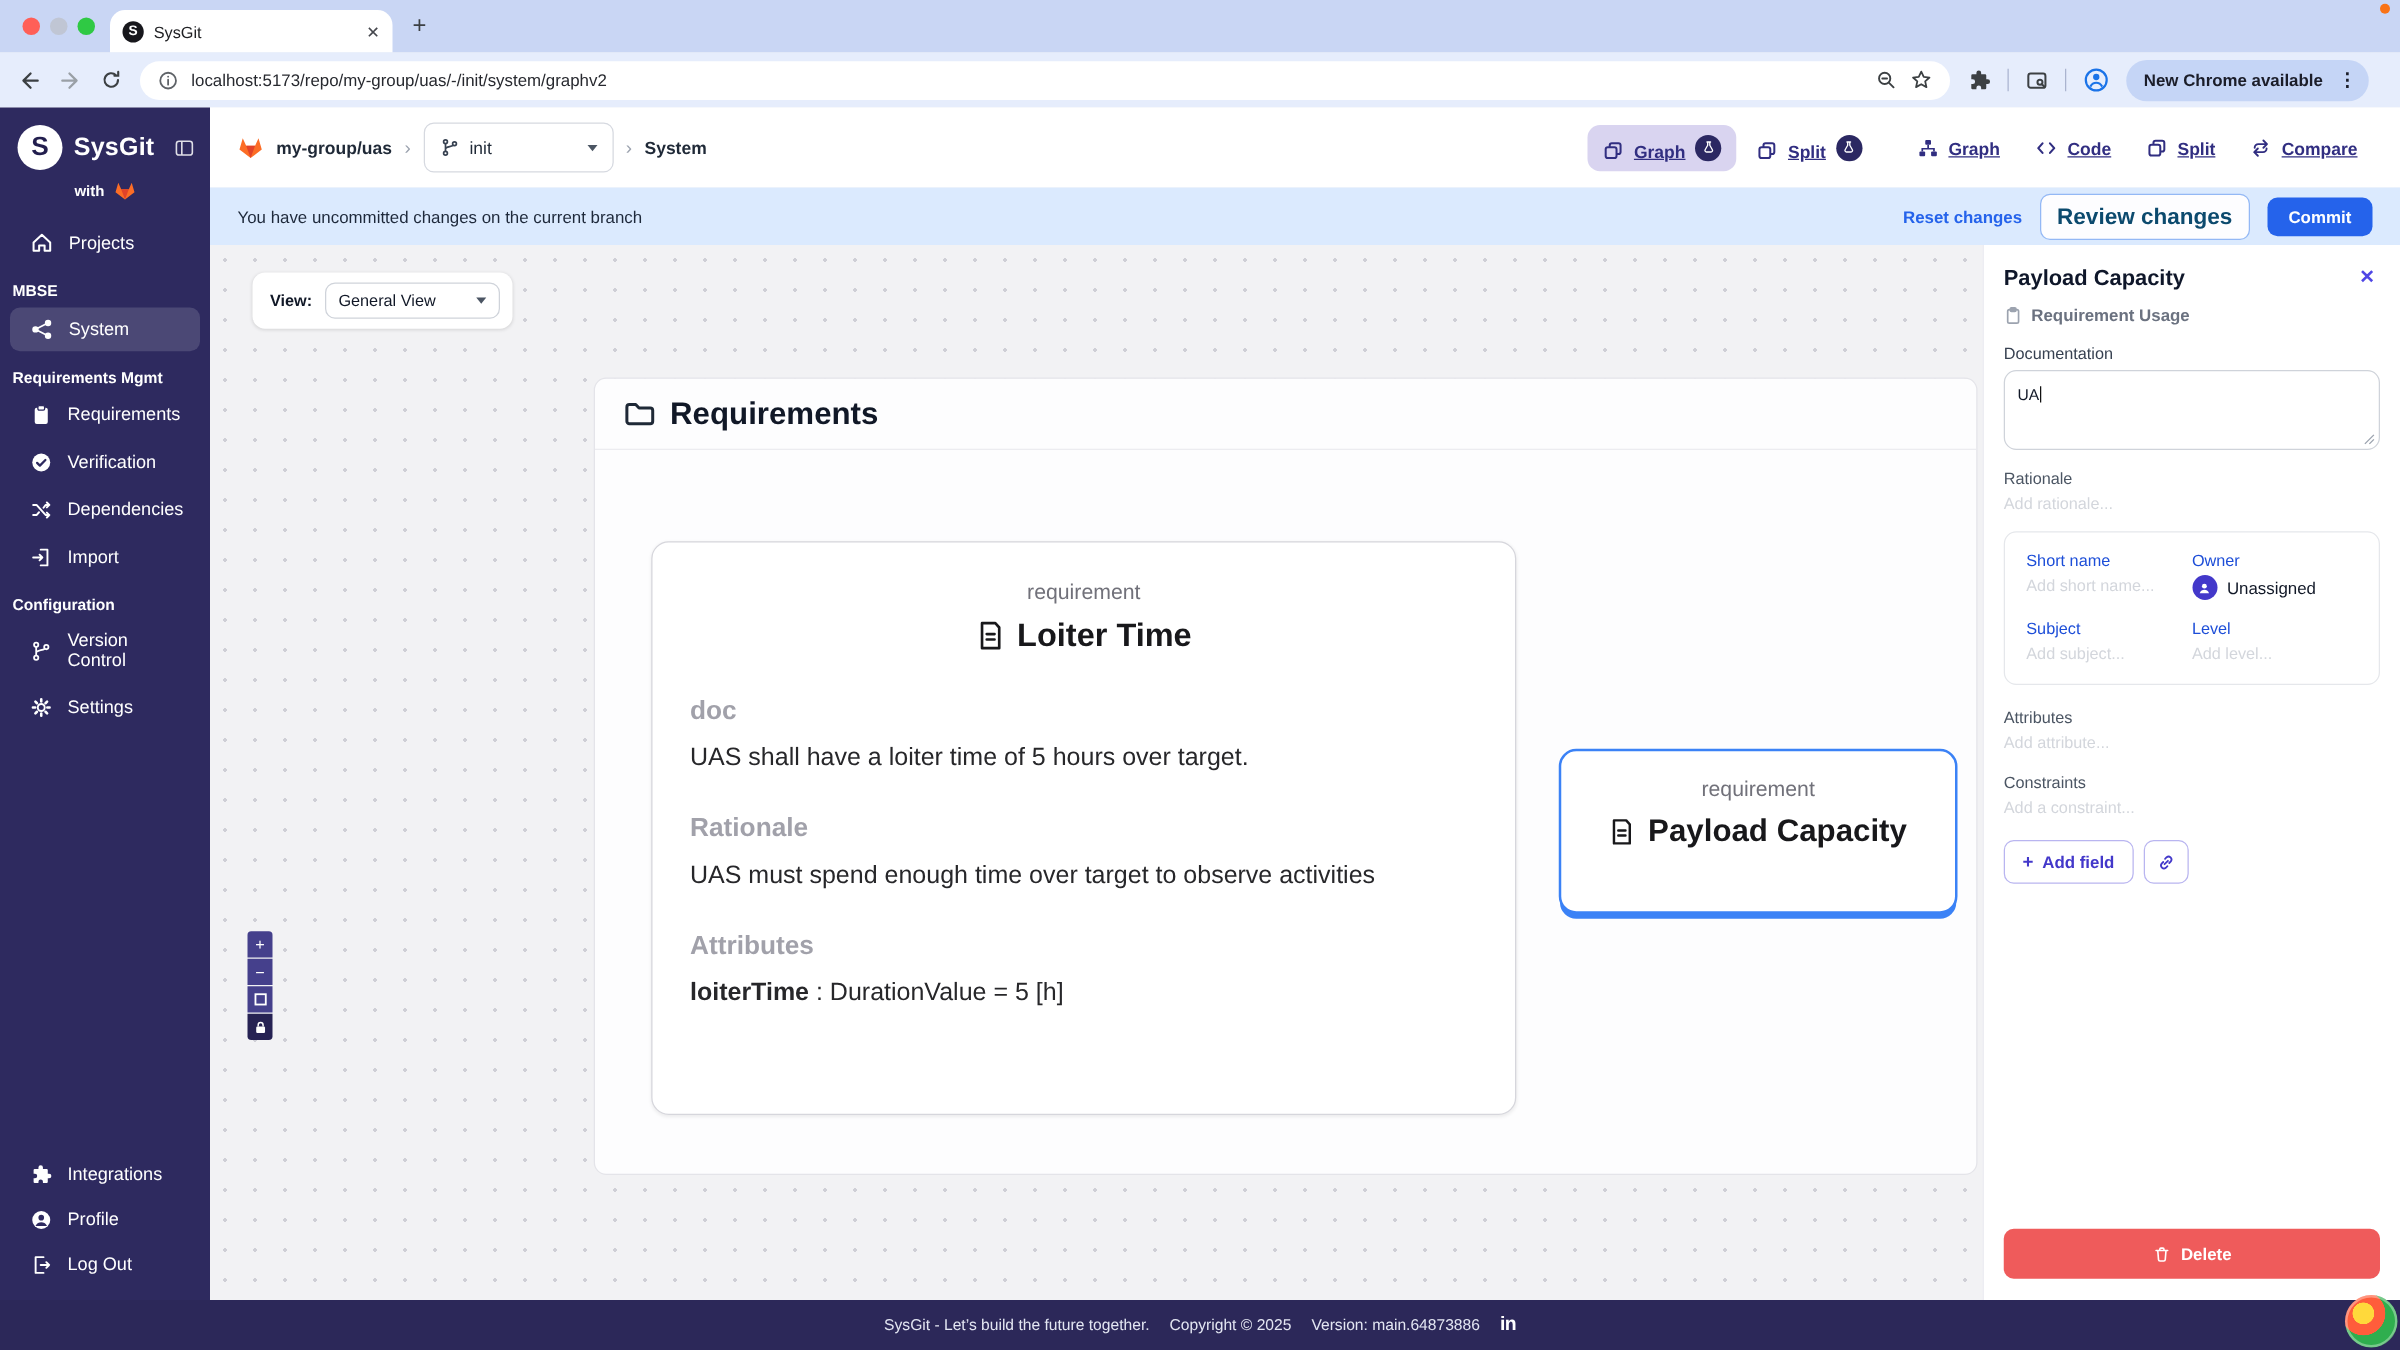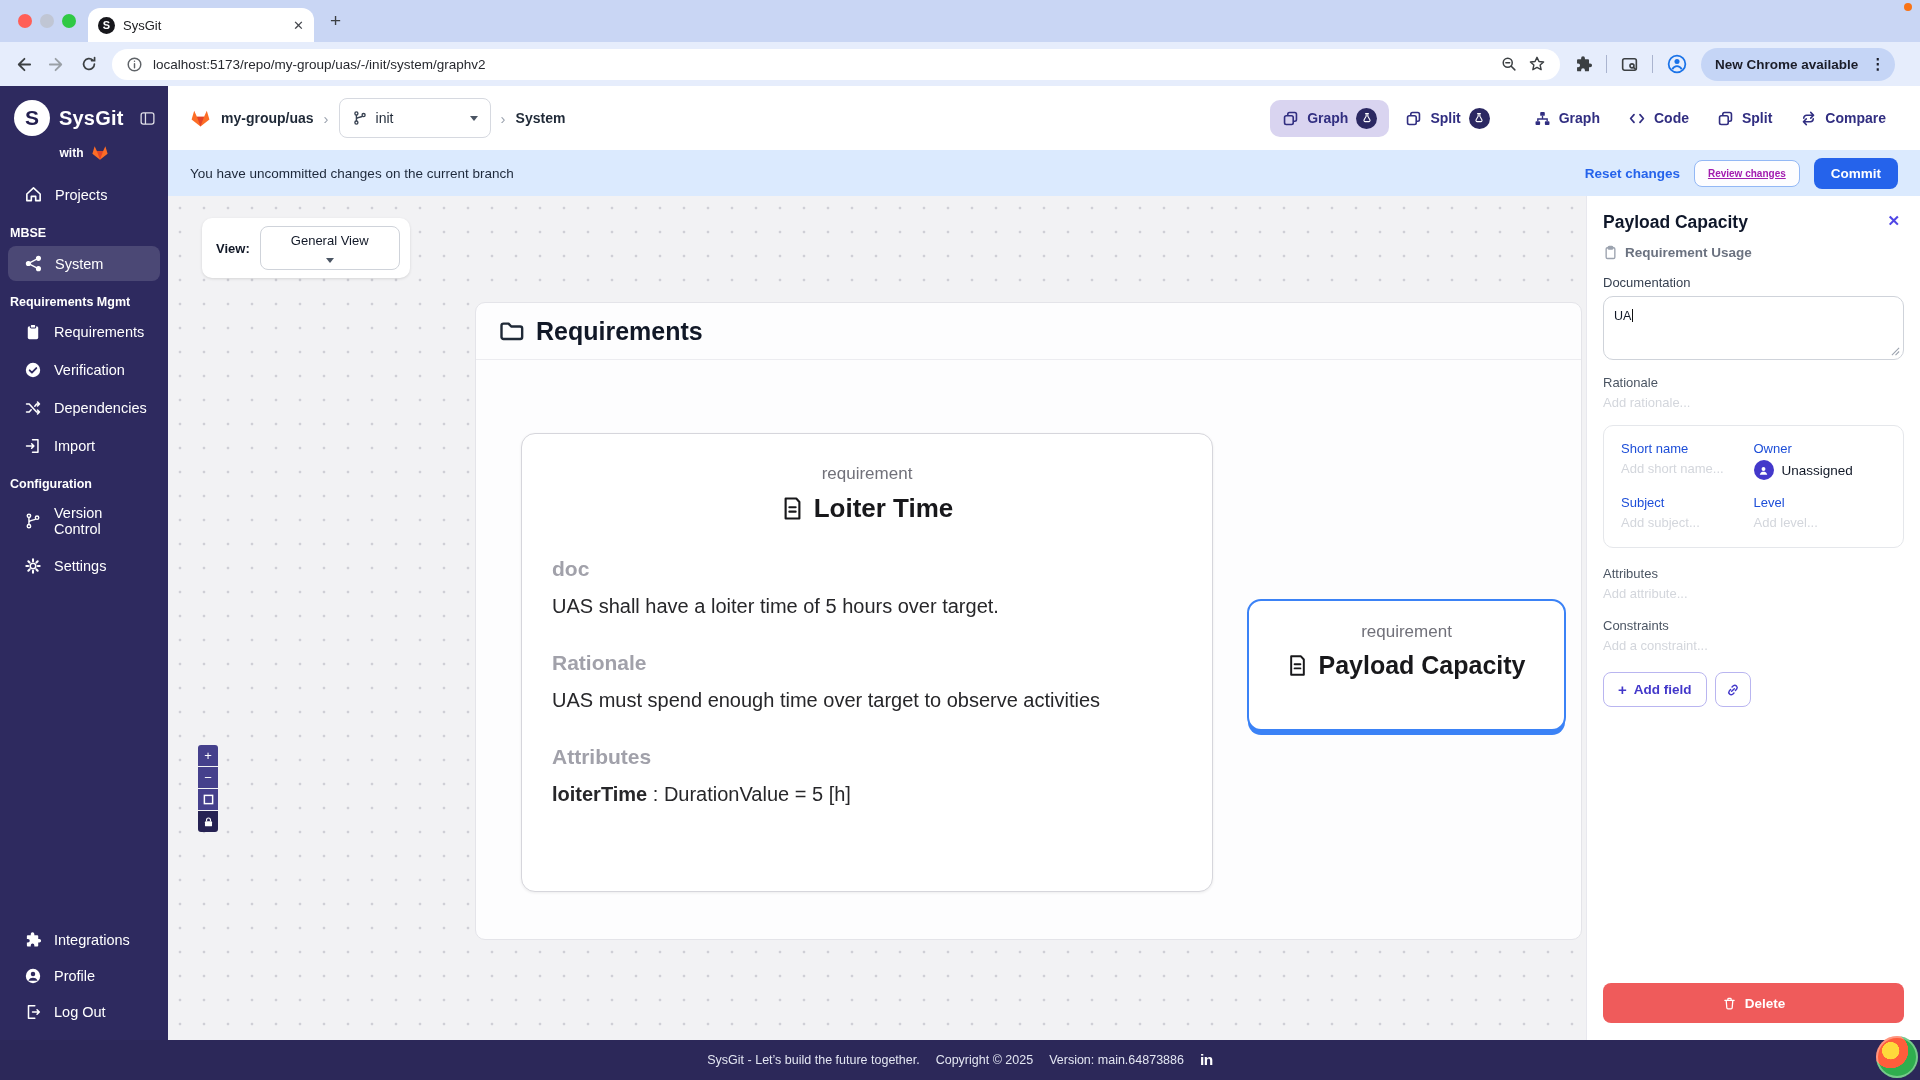--- a/index.html
+++ b/index.html
@@ -59,46 +59,46 @@
   #apphdr { height:64px; background:#fff; display:flex; align-items:center; padding:0 22px; gap:10px; }
   #crumbs { display:flex; align-items:center; gap:10px; }
   .crumb { font-size:14px; font-weight:600; color:#1f2937; }
   .sep { color:#9ca3af; font-size:15px; }
   #branchsel { display:flex; align-items:center; gap:8px; border:1px solid #d6d9e0; border-radius:8px;
     height:40px; padding:0 12px; width:152px; background:#fff; }
   #branchsel .bname { font-size:14px; color:#1f2937; flex:1; }
   .caret { width:0; height:0; border-left:4.5px solid transparent; border-right:4.5px solid transparent;
     border-top:5.5px solid #4b5563; }
   #hdr-views { margin-left:auto; display:flex; align-items:center; gap:4px; color:#312e81; }
-  .hbtn { display:flex; align-items:center; gap:8px; padding:8px 12px; border-radius:10px;
-    font-size:14px; font-weight:bold; color:#312e81; }
+  .hbtn { display:flex; align-items:flex-end; gap:8px; padding:8px 12px; border-radius:10px;
+    font-size:14px; font-weight:bold; color:#312e81;text-decoration:underline; }
   .hbtn.active { background:#d9d4f0; }
   .hbtn .badge { width:21px; height:21px; border-radius:50%; background:#2b2862;
     display:flex; align-items:center; justify-content:center; }
   .grp-gap { width:12px; }
 
   
   #notice { height:46px; background:#dbeafe; display:flex; align-items:center; padding:0 22px; gap:14px; }
   #notice .msg { font-size:13.5px; color:#1e293b; flex:1; }
   #reset { font-size:13.5px; font-weight:600; color:#2563eb; }
-  #review { font-size:10px; font-weight:600; color:#a21caf; background:#fdfdff;
-    border:1px solid #93b8f5; border-radius:8px; padding:7px 13px;text-decoration:underline; }
+  #review { font-size:18px; font-weight:600; color:#0c4a6e; background:#fdfdff;
+    border:1px solid #93b8f5; border-radius:8px; padding:7px 13px; }
   #commit { font-size:13.5px; font-weight:600; color:#fff; background:#2563eb;
     border-radius:8px; padding:8px 17px; }
 
   
   #workspace { flex:1; position:relative; min-height:0; }
   #graph-canvas { position:absolute; inset:0 334px 0 0; background:#f2f2f4;
     background-image:radial-gradient(#cfcfd6 1.5px, transparent 1.6px); background-size:24px 24px; }
 
   #viewcard { left:34px; top:22px; background:#fff; border-radius:10px; box-shadow:0 1px 3px rgba(0,0,0,.12);
     display:flex; align-items:center; gap:10px; padding:8px 10px 8px 14px; }
   #viewcard .vl { font-size:13px; font-weight:bold; color:#111827; }
   #viewsel { display:flex; align-items:center; gap:10px; border:1px solid #cfd3da; border-radius:8px;
-    padding:6px 10px; width:140px;flex-direction:column; }
+    padding:6px 10px; width:140px; }
   #viewsel .vv { font-size:13px; color:#111827; flex:1; }
 
   #reqbox { left:307px; top:106px; width:1107px; height:638px; background:#fdfdfe;
     border:1.5px solid #e4e4e9; border-radius:10px; }
   #reqbox-hdr { height:57px; display:flex; align-items:center; gap:11px; padding:0 22px;
     border-bottom:1.5px solid #ececf0; }
   #reqbox-hdr .t { font-size:25px; font-weight:bold; color:#111827; }
 
   .node { position:absolute; background:#fff; border:1.5px solid #d6d6dc; border-radius:14px;
     box-shadow:0 1px 3px rgba(0,0,0,.07); }

